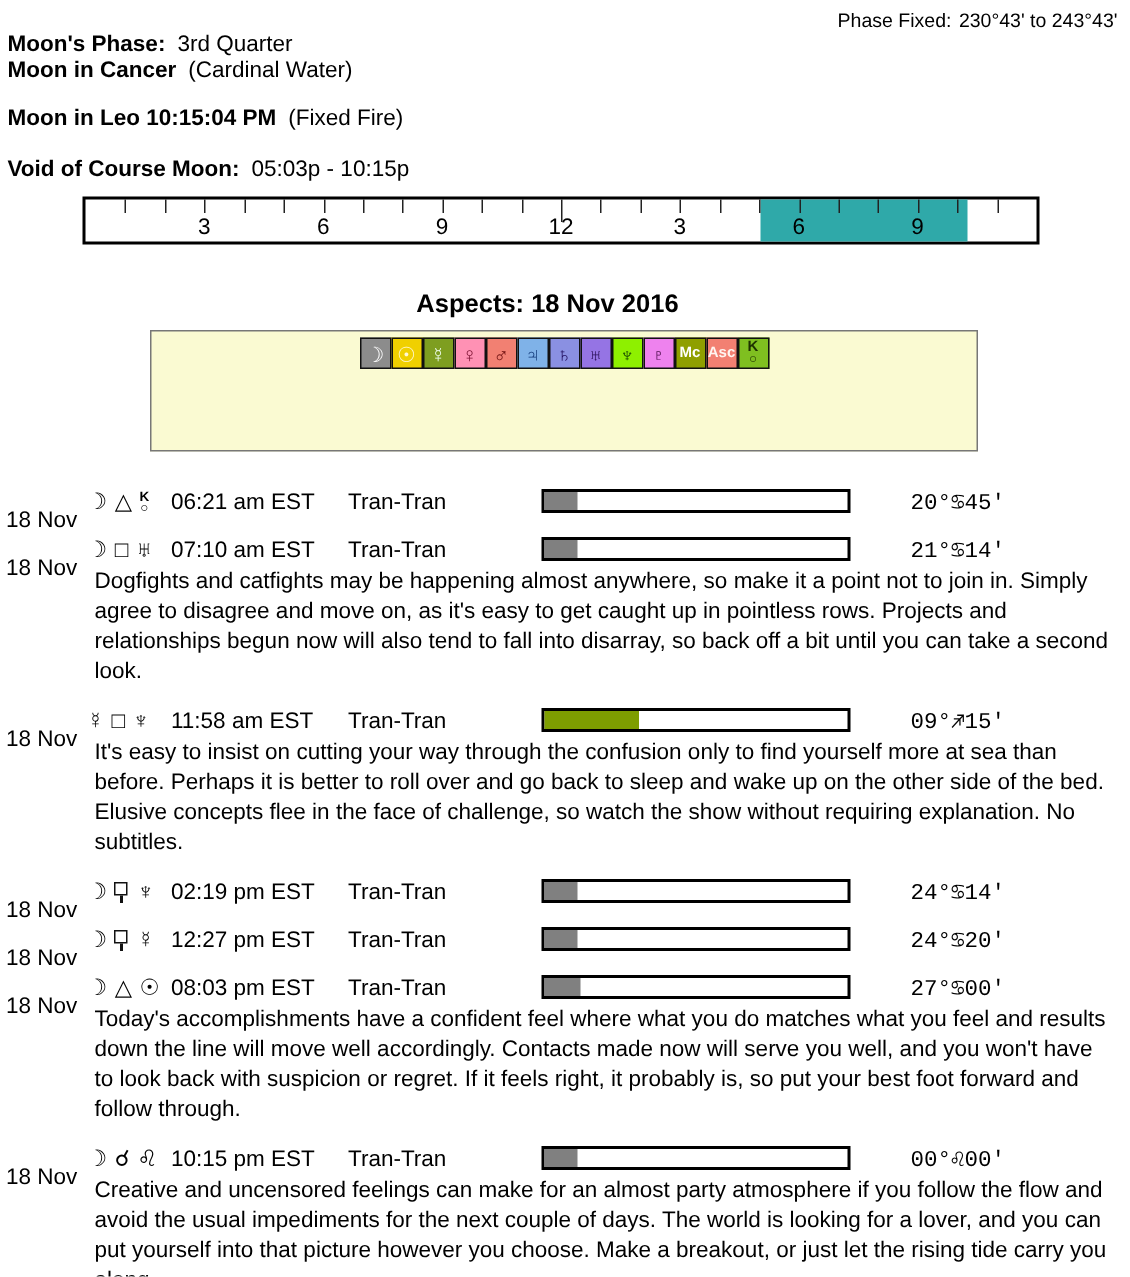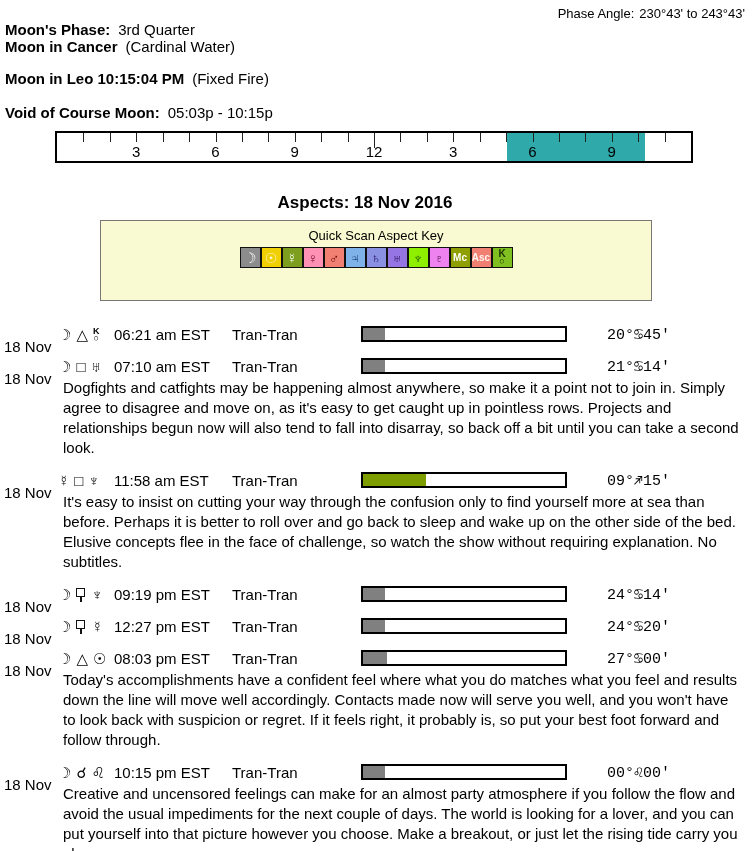--- a/index.html
+++ b/index.html
@@ -61,21 +61,21 @@
   .key-icon .chi .t { font-size:10px; }
   .key-icon .chi .b { font-size:9px; }
 </style>
 </head>
 <body>
 
 <div class="hdr-line" style="top:21px;">
   <span class="hdr-bold">Moon's Phase:</span><span class="hdr-val">3rd Quarter</span>
 </div>
 <div class="phase-angle">
-  <span>Phase Angle:</span><span class="hdr-val">230°43' to 243°43'</span>
+  <span>Phase Fixed:</span><span class="hdr-val">230°43' to 243°43'</span>
 </div>
 <div class="hdr-line" style="top:38px;">
   <span class="hdr-bold">Moon in Cancer</span><span class="hdr-val">(Cardinal Water)</span>
 </div>
 <div class="hdr-line" style="top:70px;">
   <span class="hdr-bold">Moon in Leo 10:15:04 PM</span><span class="hdr-val">(Fixed Fire)</span>
 </div>
 <div class="hdr-line" style="top:104px;">
   <span class="hdr-bold">Void of Course Moon:</span><span class="hdr-val">05:03p -  10:15p</span>
 </div>
@@ -110,21 +110,20 @@
     <div class="hlabel" style="left: 237.75px;">9</div>
     <div class="hlabel" style="left: 317px;">12</div>
     <div class="hlabel" style="left: 396.25px;">3</div>
     <div class="hlabel" style="left: 475.5px;">6</div>
     <div class="hlabel" style="left: 554.75px;">9</div>
   </div>
 
 <div class="aspects-heading">Aspects: 18 Nov 2016</div>
 
 <div class="key-box">
-  <div class="key-title">Quick Scan Aspect Key</div>
   <div class="key-icons">
       <span class="key-icon" style="background: rgb(140, 140, 140); color: rgb(255, 255, 255);">
         <span class="g">☽</span>
       </span>
       <span class="key-icon" style="background: rgb(240, 208, 0); color: rgb(255, 248, 216);">
         <span class="g">☉</span>
       </span>
       <span class="key-icon" style="background: rgb(126, 158, 32); color: rgb(240, 255, 240);">
         <span class="g">☿</span>
       </span>
@@ -211,21 +210,21 @@
     <div class="arow">
       <span class="c-date">18 Nov</span>
       <span class="c-glyphs">
         <span class="g">☽</span>
         <span class="g sqq">
           <span class="box"></span>
           <span class="stem"></span>
         </span>
         <span class="g">♆</span>
       </span>
-      <span class="c-time">09:19 pm EST</span>
+      <span class="c-time">02:19 pm EST</span>
       <span class="c-type">Tran-Tran</span>
       <span class="bar">
         <span class="fill" style="width: 11%; background: rgb(128, 128, 128);"></span>
       </span>
       <span class="c-pos">24°♋14'</span>
     </div>
     <div class="arow">
       <span class="c-date">18 Nov</span>
       <span class="c-glyphs">
         <span class="g">☽</span>

